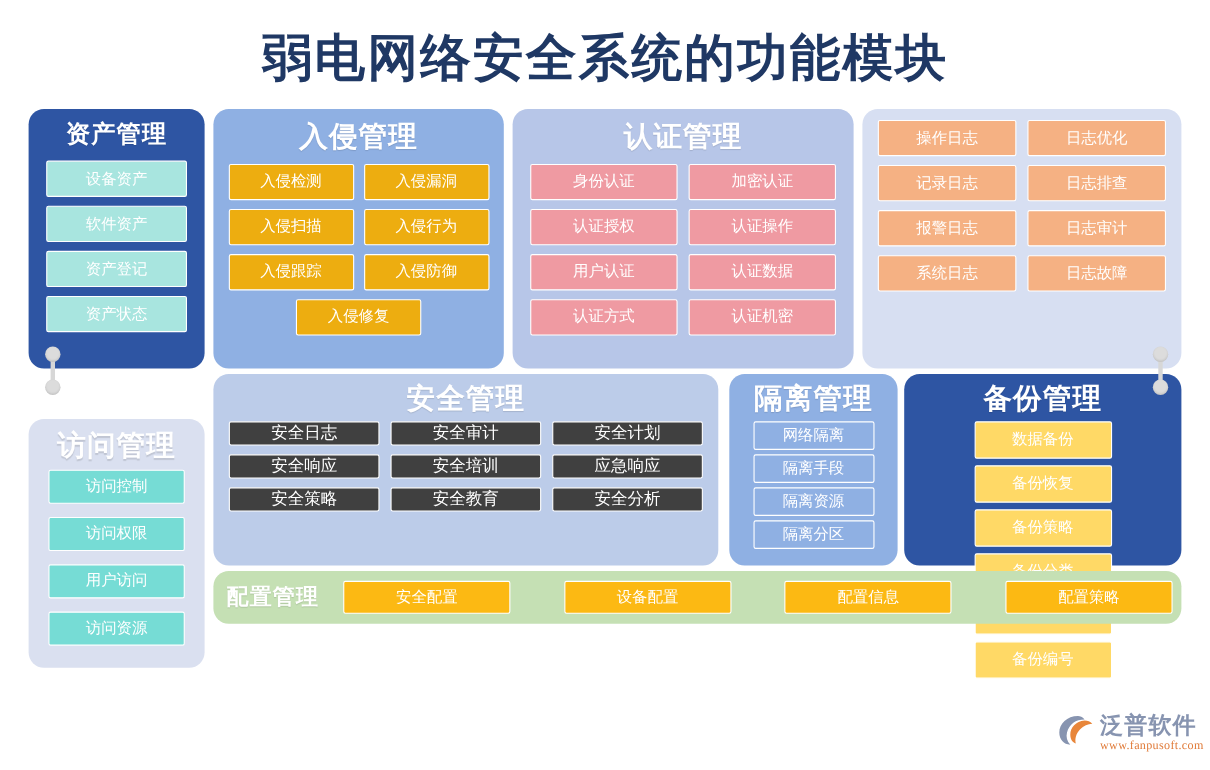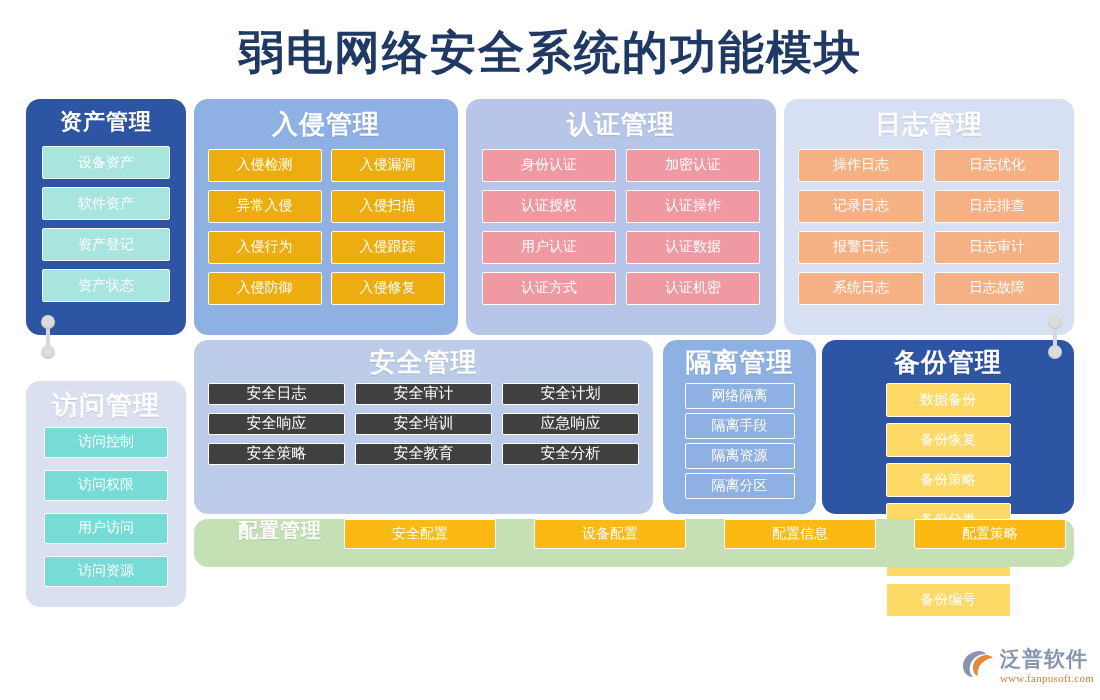--- a/index.html
+++ b/index.html
@@ -112,21 +112,21 @@
 
   
   #p-backup { left: 822px; top: 340px; width: 252px; height: 174px;
               background: #2e55a3; }
   #p-backup .panel-title { padding-top: 8px; }
   #p-backup .items { gap: 6px 8px; margin-top: 6px; }
   #p-backup .item { width: 125px; height: 34px; background: #ffd966; }
 
   
   #p-config { left: 194px; top: 519px; width: 880px; height: 48px;
-              background: #c5e0b4; display: flex; align-items: flex-start; padding-left: 32px; }
+              background: #c5e0b4; display: flex; align-items: center; }
   #p-config .panel-title {
     font-size: 20px; padding: 0 0 0 12px; white-space: nowrap; flex: 0 0 auto;
   }
   #p-config .items { flex: 1; flex-wrap: nowrap; gap: 0; justify-content: space-between; padding: 0 8px 0 0; }
   #p-config .item { width: 152px; height: 30px; background: #fcb913; font-size: 14px; margin-left: 22px; }
 
   
   .connector {
     position: absolute;
     width: 14px; height: 44px;
@@ -181,21 +181,20 @@
       <div class="item">资产登记</div>
       <div class="item">资产状态</div>
     </div>
   </div>
 
   <div class="panel" id="p-intrusion">
     <div class="panel-title">入侵管理</div>
     <div class="items">
       <div class="item">入侵检测</div>
       <div class="item">入侵漏洞</div>
-      <div class="item">异常入侵</div>
       <div class="item">入侵扫描</div>
       <div class="item">入侵行为</div>
       <div class="item">入侵跟踪</div>
       <div class="item">入侵防御</div>
       <div class="item">入侵修复</div>
     </div>
   </div>
 
   <div class="panel" id="p-auth">
     <div class="panel-title">认证管理</div>
@@ -205,21 +204,20 @@
       <div class="item">认证授权</div>
       <div class="item">认证操作</div>
       <div class="item">用户认证</div>
       <div class="item">认证数据</div>
       <div class="item">认证方式</div>
       <div class="item">认证机密</div>
     </div>
   </div>
 
   <div class="panel" id="p-log">
-    <div class="panel-title">日志管理</div>
     <div class="items">
       <div class="item">操作日志</div>
       <div class="item">日志优化</div>
       <div class="item">记录日志</div>
       <div class="item">日志排查</div>
       <div class="item">报警日志</div>
       <div class="item">日志审计</div>
       <div class="item">系统日志</div>
       <div class="item">日志故障</div>
     </div>

